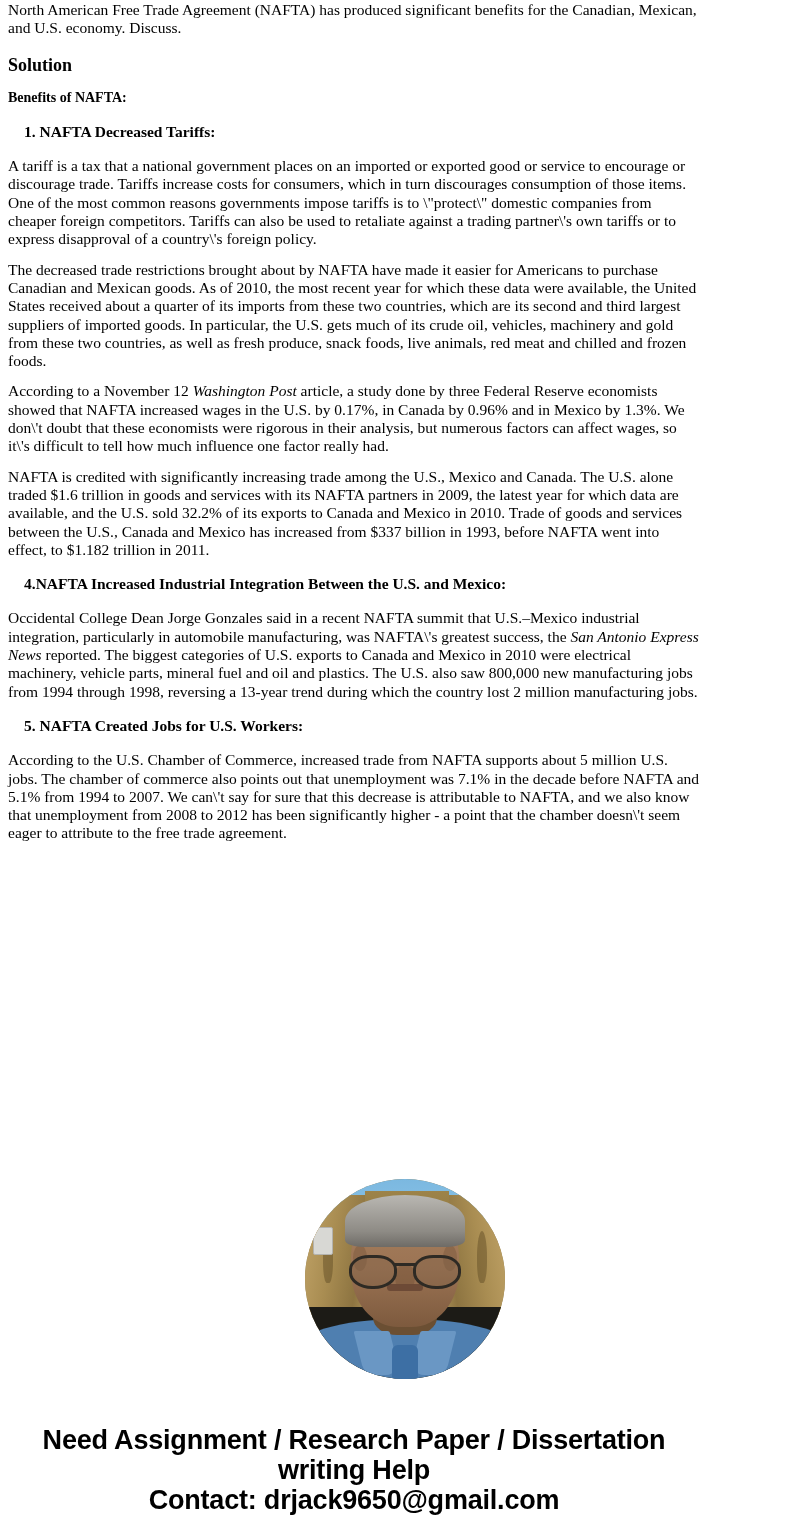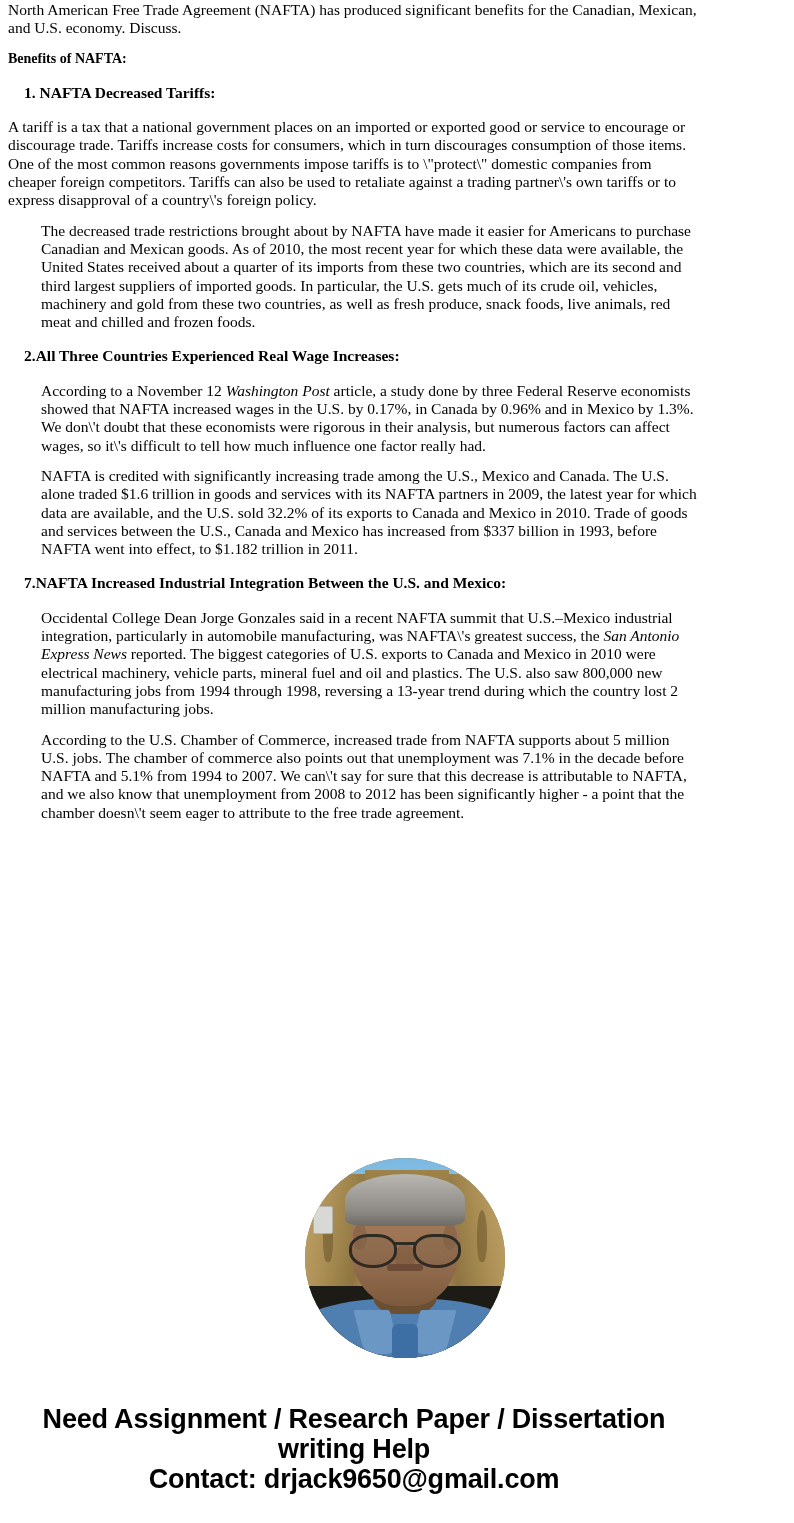--- a/index.html
+++ b/index.html
@@ -22,21 +22,20 @@
   }
   p.body-text {
     font-size: 15.5px;
     line-height: 18.3px;
     margin: 0 0 12px 0;
     text-align: left;
     color: #000;
   }
   p.body-text.tight {
     margin-bottom: 0;
-    margin-left: 33px;
   }
   h3.solution {
     font-size: 18px;
     font-weight: bold;
     line-height: 20px;
     margin: 17px 0 14px 0;
   }
   .lead-bold {
     font-size: 14px;
     line-height: 18.3px;
@@ -240,44 +239,45 @@
   .promo .line2 { display: block; }
   .promo .line3 { display: block; }
 </style>
 </head>
 <body>
 
 <div class="page">
 
   <p class="body-text">North American Free Trade Agreement (NAFTA) has produced significant benefits for the Canadian, Mexican, and U.S. economy. Discuss.</p>
 
+  <h3 class="solution">Solution</h3>
 
   <div class="lead-bold">Benefits of NAFTA:</div>
 
   <div class="sec-block">
     <div class="sec-head">1. NAFTA Decreased Tariffs:</div>
     <p class="body-text">A tariff is a tax that a national government places on an imported or exported good or service to encourage or discourage trade. Tariffs increase costs for consumers, which in turn discourages consumption of those items. One of the most common reasons governments impose tariffs is to \"protect\" domestic companies from cheaper foreign competitors. Tariffs can also be used to retaliate against a trading partner\'s own tariffs or to express disapproval of a country\'s foreign policy.</p>
     <p class="body-text tight">The decreased trade restrictions brought about by NAFTA have made it easier for Americans to purchase Canadian and Mexican goods. As of 2010, the most recent year for which these data were available, the United States received about a quarter of its imports from these two countries, which are its second and third largest suppliers of imported goods. In particular, the U.S. gets much of its crude oil, vehicles, machinery and gold from these two countries, as well as fresh produce, snack foods, live animals, red meat and chilled and frozen foods.</p>
   </div>
 
   <div class="sec-block">
-    <div class="sec-head">2.All Three Countries Experienced Real Wage Increases:</div>
     <p class="body-text tight"><span>According to a November 12 </span><em class="cite">Washington Post</em><span> article, a study done by three Federal Reserve economists showed that NAFTA increased wages in the U.S. by 0.17%, in Canada by 0.96% and in Mexico by 1.3%. We don\'t doubt that these economists were rigorous in their analysis, but numerous factors can affect wages, so it\'s difficult to tell how much influence one factor really had.</span></p>
   </div>
 
   <div class="sec-block">
     <p class="body-text tight">NAFTA is credited with significantly increasing trade among the U.S., Mexico and Canada. The U.S. alone traded $1.6 trillion in goods and services with its NAFTA partners in 2009, the latest year for which data are available, and the U.S. sold 32.2% of its exports to Canada and Mexico in 2010. Trade of goods and services between the U.S., Canada and Mexico has increased from $337 billion in 1993, before NAFTA went into effect, to $1.182 trillion in 2011.</p>
   </div>
 
   <div class="sec-block">
-    <div class="sec-head">7.NAFTA Increased Industrial Integration Between the U.S. and Mexico:</div>
+    <div class="sec-head">4.NAFTA Increased Industrial Integration Between the U.S. and Mexico:</div>
     <p class="body-text tight"><span>Occidental College Dean Jorge Gonzales said in a recent NAFTA summit that U.S.–Mexico industrial integration, particularly in automobile manufacturing, was NAFTA\'s greatest success, the </span><em class="cite">San Antonio Express News</em><span> reported. The biggest categories of U.S. exports to Canada and Mexico in 2010 were electrical machinery, vehicle parts, mineral fuel and oil and plastics. The U.S. also saw 800,000 new manufacturing jobs from 1994 through 1998, reversing a 13-year trend during which the country lost 2 million manufacturing jobs.</span></p>
   </div>
 
   <div class="sec-block">
+    <div class="sec-head">5. NAFTA Created Jobs for U.S. Workers:</div>
     <p class="body-text tight">According to the U.S. Chamber of Commerce, increased trade from NAFTA supports about 5 million U.S. jobs. The chamber of commerce also points out that unemployment was 7.1% in the decade before NAFTA and 5.1% from 1994 to 2007. We can\'t say for sure that this decrease is attributable to NAFTA, and we also know that unemployment from 2008 to 2012 has been significantly higher - a point that the chamber doesn\'t seem eager to attribute to the free trade agreement.</p>
   </div>
 
   <div class="photo-wrap">
     <div class="avatar">
       <div class="av-sky"></div>
       <div class="av-wallL"></div>
       <div class="av-wallR"></div>
       <div class="av-wallC"></div>
       <div class="av-carveA"></div>

